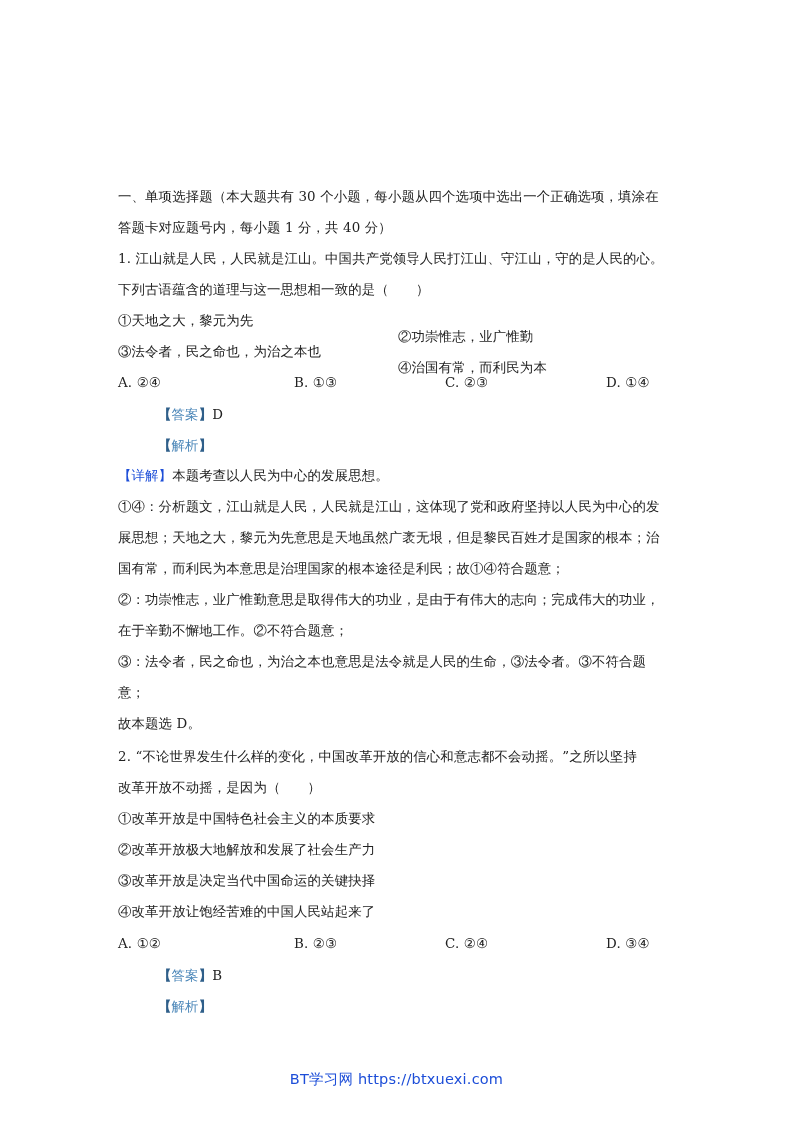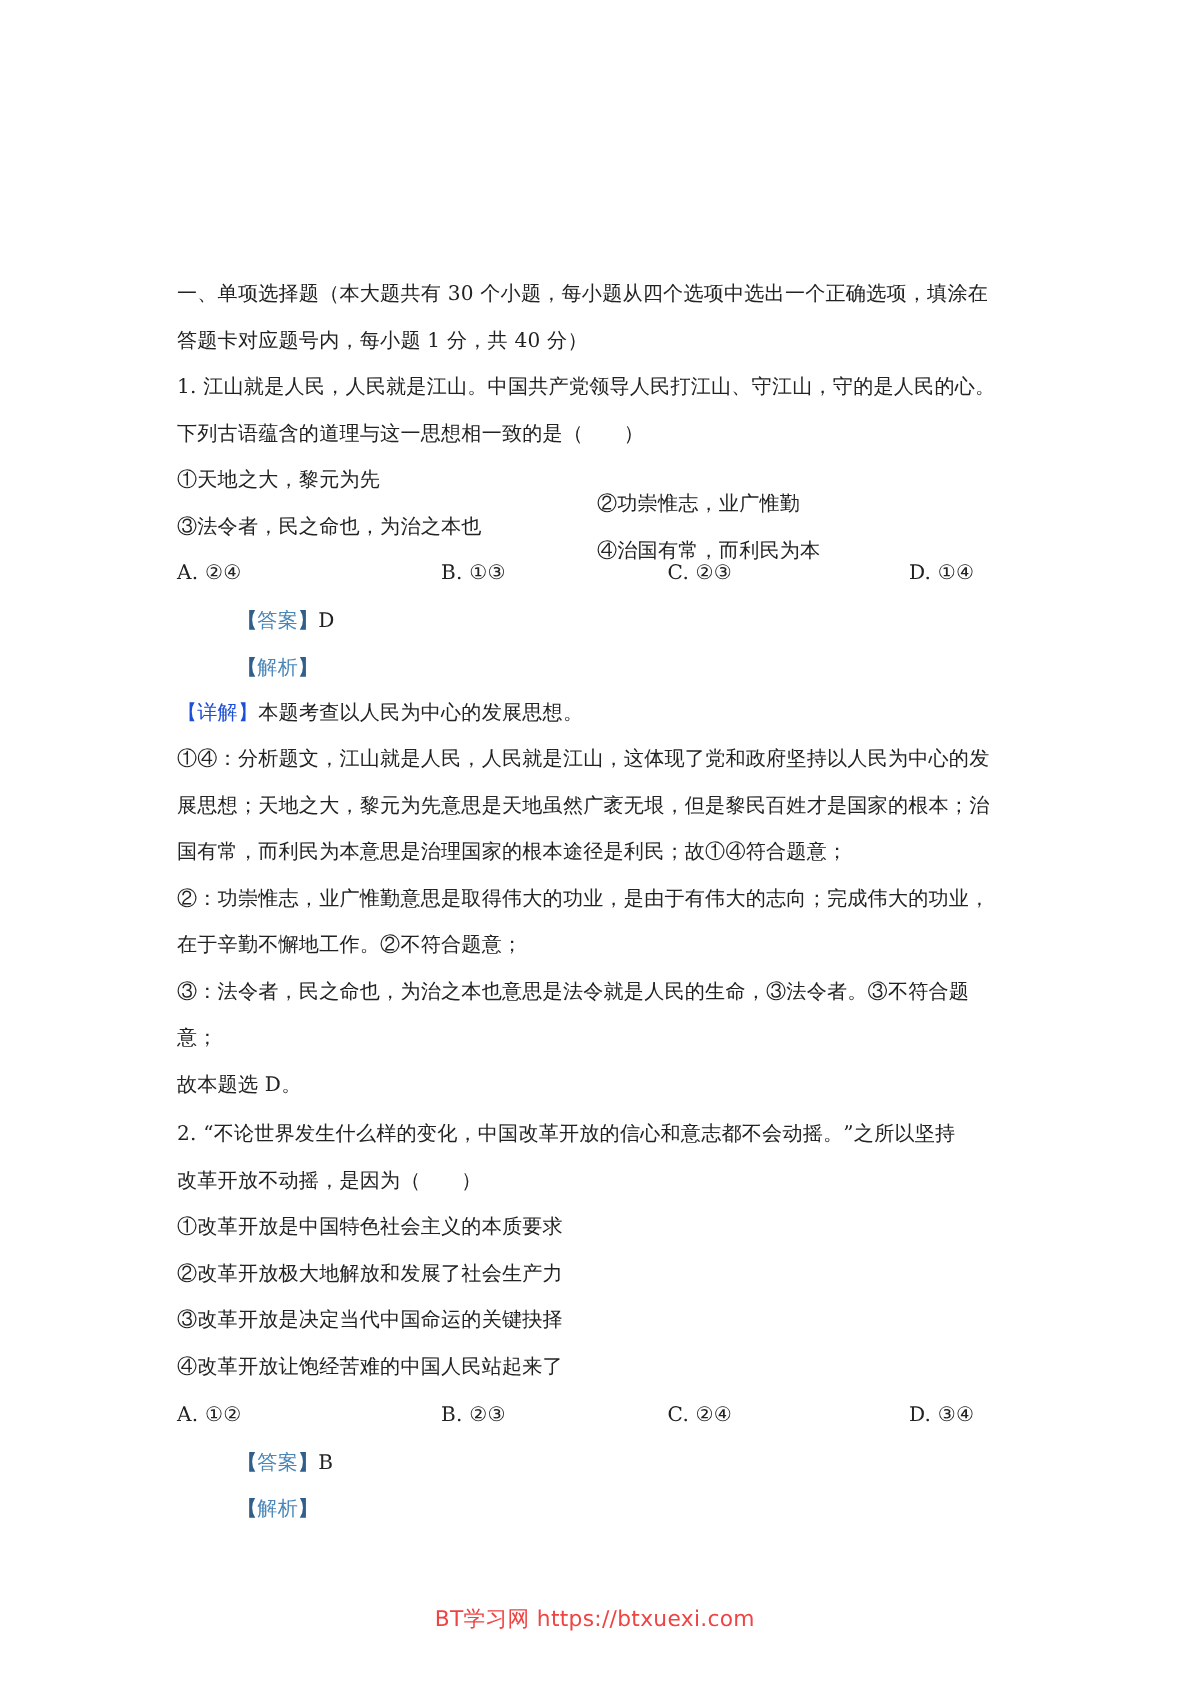--- a/index.html
+++ b/index.html
@@ -68,21 +68,21 @@
     color: #1d4ed8;
   }
   .footer {
     position: absolute;
     left: 0;
     top: 1070px;
     width: 793px;
     text-align: center;
     font-family: "DejaVu Sans", "Liberation Sans", sans-serif;
     font-size: 14.5px;
-    color: #ef4444;
+    color: #1d4ed8;
     letter-spacing: 0.2px;
   }
 </style>
 </head>
 <body>
 
 <div class="page">
 
   <div class="title">
   </div>

